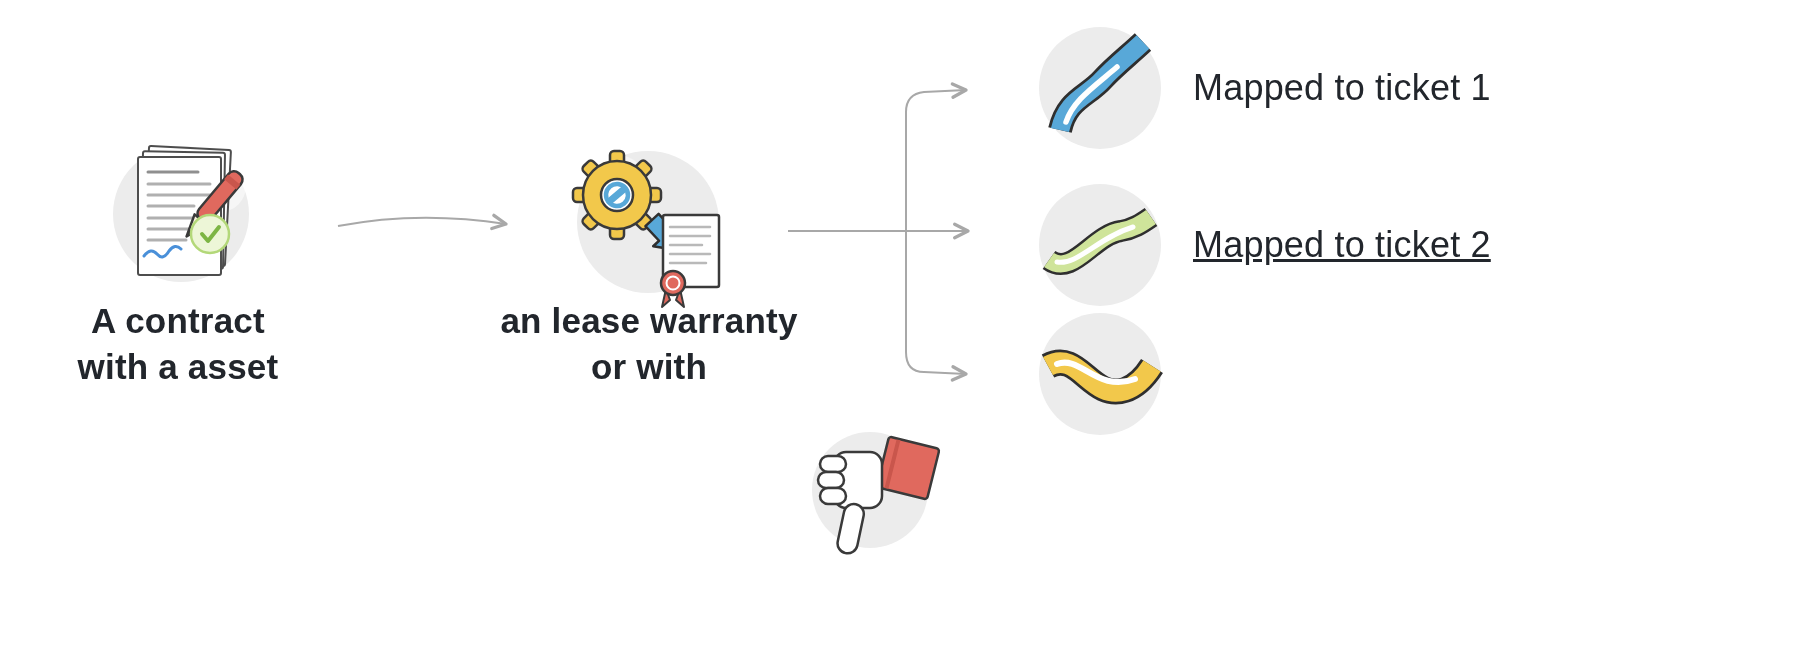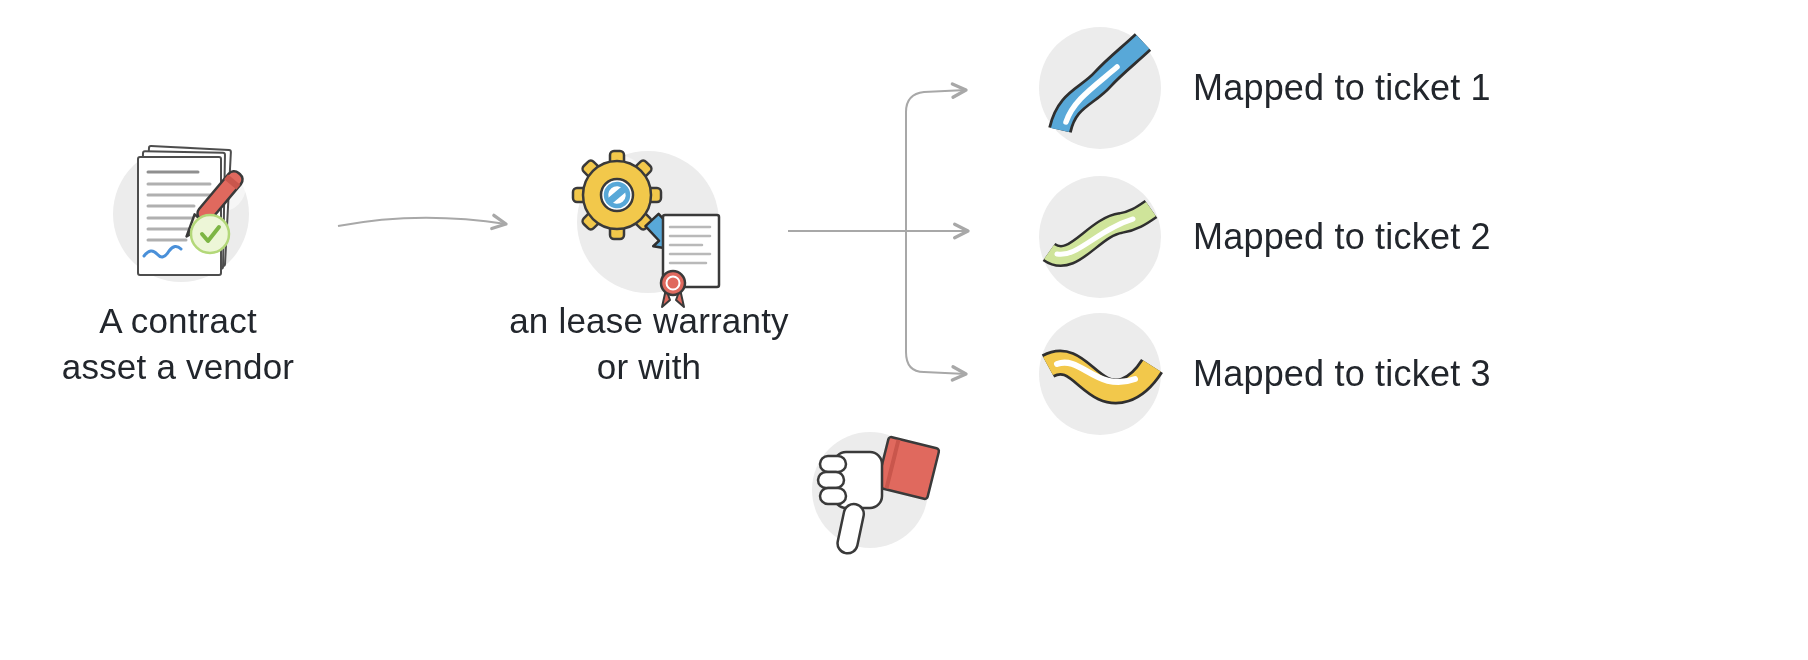--- a/index.html
+++ b/index.html
@@ -23,35 +23,36 @@
   #asset-icon    { left: 560px; top: 135px; }
   #thumbs-icon   { left: 788px; top: 418px; }
 
   .node-label {
     position: absolute;
     z-index: 2;
     text-align: center;
     font-size: 35px;
     line-height: 46px;
     letter-spacing: 0.2px;
+    font-weight: bold;
   }
   .node-label span { display: block; }
   #contract-label { left: 28px;  top: 298px; width: 300px; }
   #asset-label    { left: 466px; top: 298px; width: 366px; }
 
   .ticket-row {
     position: absolute;
     left: 1035px;
     display: flex;
     align-items: center;
     gap: 28px;
     z-index: 2;
   }
   #ticket-row-1 { top: 23px; }
-  #ticket-row-2 { top: 172px; }
+  #ticket-row-2 { top: 180px; text-decoration: underline; }
   #ticket-row-3 { top: 309px; }
   .ticket-label {
     font-size: 36px;
     letter-spacing: 0.2px;
     white-space: nowrap;
   }
 </style>
 </head>
 <body>
 
@@ -96,21 +97,21 @@
       <polygon points="-2.5,16.5 2.5,16.5 0,24" fill="#3a3a3a"></polygon>
     </g>
     <g transform="translate(112,100)">
       <circle r="19" fill="#edf6d7" stroke="#b3d879" stroke-width="2.5"></circle>
       <path d="M-8,0 L-2,7 L9,-7" fill="none" stroke="#7db544" stroke-width="4" stroke-linecap="round" stroke-linejoin="round"></path>
     </g>
   </svg>
 
   <div id="contract-label" class="node-label">
     <span>A contract</span>
-    <span>asset a vendor</span>
+    <span>with a asset</span>
   </div>
 
   <svg id="asset-icon" class="node-icon" width="175" height="175" viewBox="0 0 175 175" xmlns="http://www.w3.org/2000/svg">
     <circle cx="88" cy="87" r="71" fill="#ececec"></circle>
     <circle cx="58" cy="48" r="28" fill="#ffffff" opacity="0.5"></circle>
     <g transform="translate(57,60)">
       <g fill="#f2c84b" stroke="#3a3a3a" stroke-width="2.5">
         <rect x="-7" y="-44" width="14" height="16" rx="4"></rect>
         <rect x="-7" y="-44" width="14" height="16" rx="4" transform="rotate(45)"></rect>
         <rect x="-7" y="-44" width="14" height="16" rx="4" transform="rotate(90)"></rect>
@@ -173,21 +174,20 @@
     <div class="ticket-label">Mapped to ticket 2</div>
   </div>
 
   <div id="ticket-row-3" class="ticket-row">
     <svg width="130" height="130" viewBox="0 0 130 130" xmlns="http://www.w3.org/2000/svg">
       <circle cx="65" cy="65" r="61" fill="#ececec"></circle>
       <path d="M13,57 C44,40 56,92 90,81 C102,77 110,68 117,57" fill="none" stroke="#2f2f2f" stroke-width="26"></path>
       <path d="M13,57 C44,40 56,92 90,81 C102,77 110,68 117,57" fill="none" stroke="#f2c84b" stroke-width="20.5"></path>
       <path d="M22,55 C46,46 62,84 100,70" fill="none" stroke="#ffffff" stroke-width="6" stroke-linecap="round"></path>
     </svg>
-    <div class="ticket-label">Mapped to ticket 3</div>
   </div>
 
   <svg id="thumbs-icon" class="node-icon" width="175" height="150" viewBox="0 0 175 150" xmlns="http://www.w3.org/2000/svg">
     <circle cx="82" cy="72" r="58" fill="#ececec"></circle>
     <g transform="rotate(14 120 50)">
       <rect x="94" y="24" width="52" height="52" rx="3" fill="#e0695e" stroke="#3a3a3a" stroke-width="2.5"></rect>
       <line x1="104" y1="25" x2="104" y2="75" stroke="#c9564c" stroke-width="4"></line>
     </g>
     <g fill="#ffffff" stroke="#3a3a3a" stroke-width="2.5">
       <rect x="46" y="34" width="48" height="56" rx="12"></rect>

